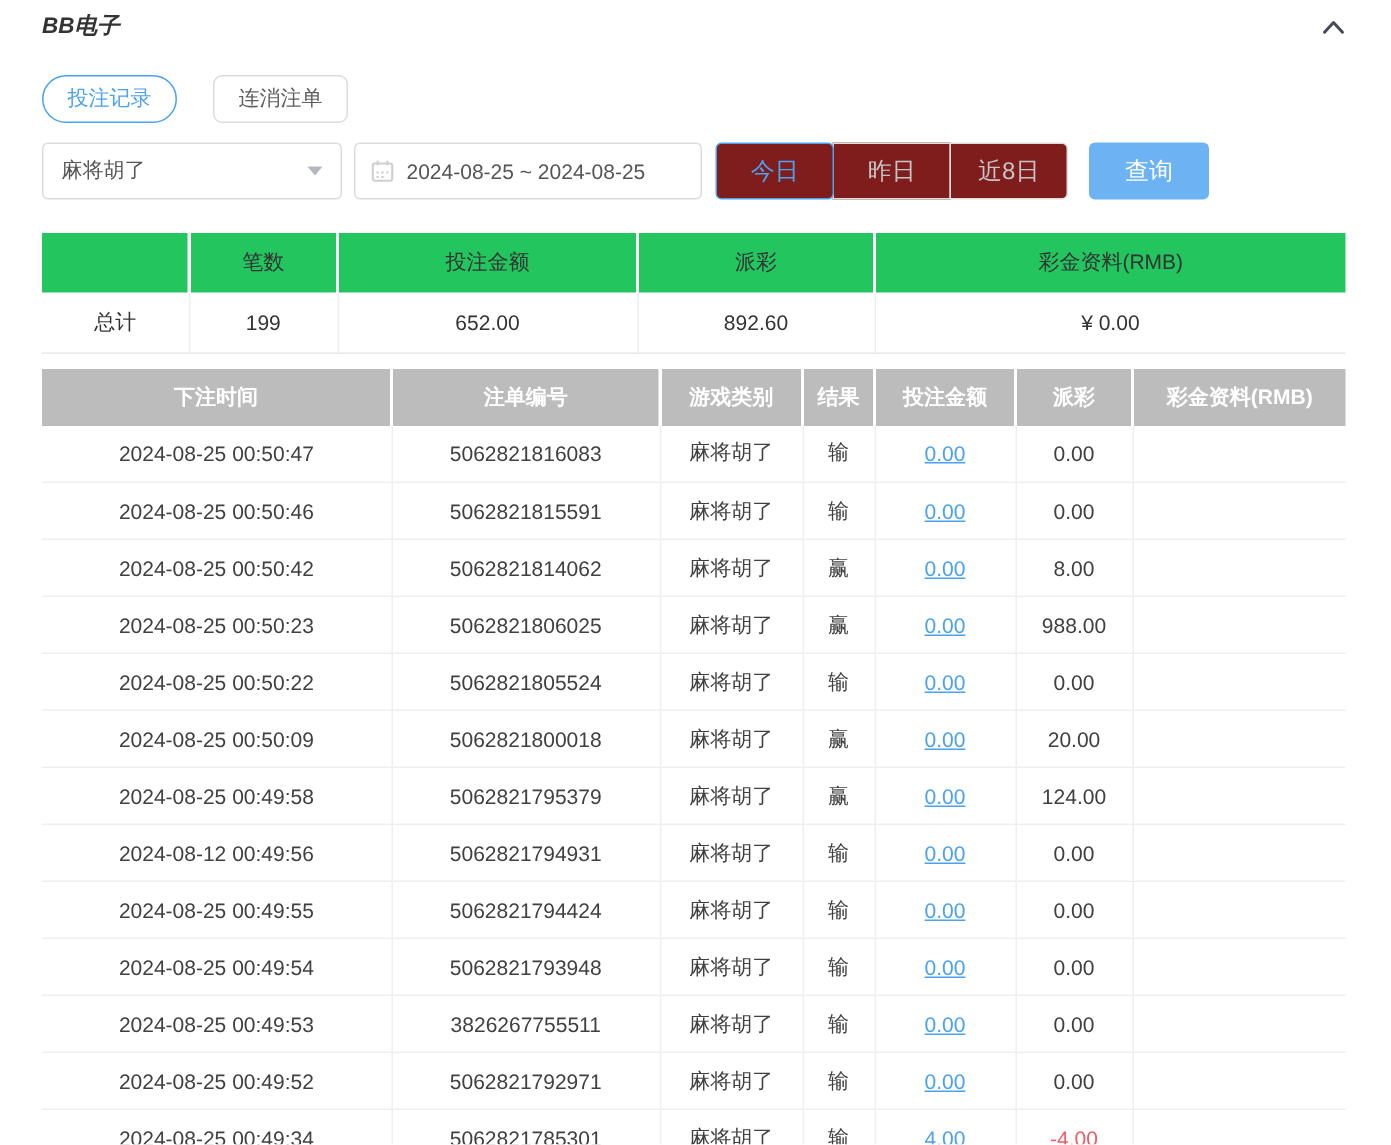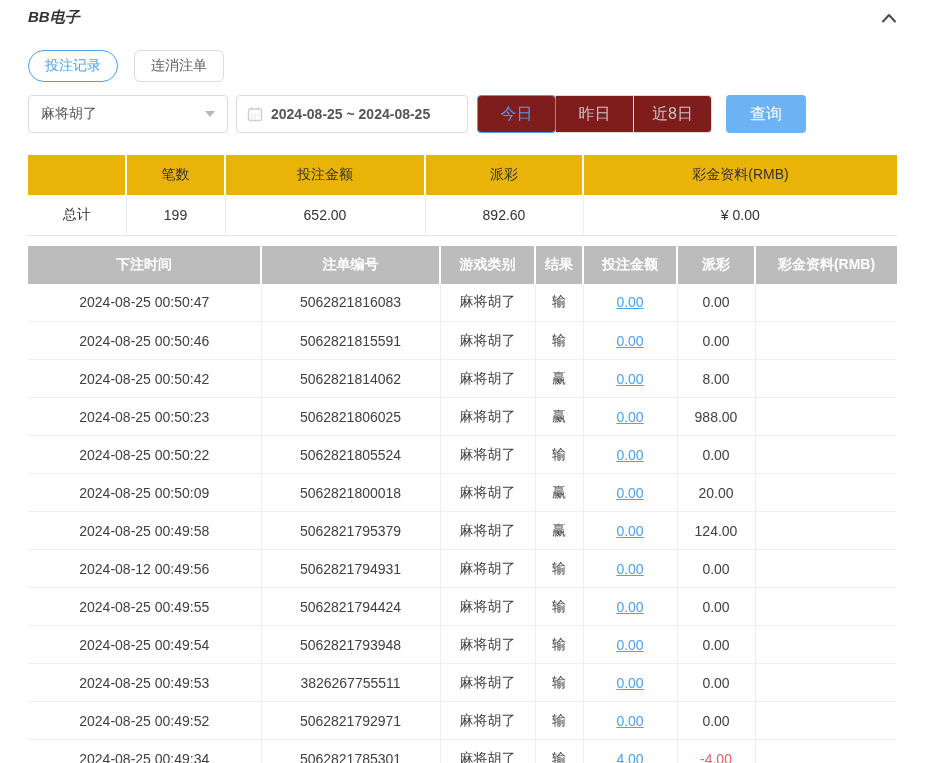--- a/index.html
+++ b/index.html
@@ -6,46 +6,46 @@
   html,body { background:#fff; }
   body { font-family:"Liberation Sans","DejaVu Sans",sans-serif; }
   .screen { width:927px; height:763px; overflow:hidden; background:#fff; position:relative; padding:6px 28px 0 28px; }
 
   
   .panel-header { display:flex; justify-content:space-between; align-items:flex-start; height:30px;font-style:italic; }
   .panel-title { font-size:15px; font-weight:bold; color:#333; padding-top:2px; }
   .collapse-btn { width:20px; height:20px; margin-top:2px; cursor:pointer; display:flex; align-items:center; justify-content:center; }
 
   
-  .tabs { margin-top:14px; display:flex; gap:16px; }
+  .tabs { margin-top:14px; display:flex; gap:24px; }
   .tab { height:32px; padding:0 16px; display:inline-flex; align-items:center; font-size:14px; background:#fff; cursor:pointer; }
   .tab.active { border:1px solid #4ba2f0; color:#4ba2f0; border-radius:16px; }
   .tab.inactive { border:1px solid #dcdcdc; color:#5f5f5f; border-radius:6px; }
 
   
   .filters { margin-top:13px; display:flex; align-items:center; }
   .select-box { width:200px; height:38px; border:1px solid #dcdcdc; border-radius:4px; display:flex; align-items:center; padding:0 12px; font-size:14px; color:#555; cursor:pointer; }
   .select-box .grow { flex:1; }
   .caret-down { width:0; height:0; border-left:5px solid transparent; border-right:5px solid transparent; border-top:6px solid #b4b7bf; }
-  .date-box { width:232px; height:38px; border:1px solid #dcdcdc; border-radius:4px; display:flex; align-items:center; padding:0 10px; margin-left:8px; font-size:14px; color:#555; cursor:pointer;font-weight:bold; }
+  .date-box { width:232px; height:38px; border:1px solid #dcdcdc; border-radius:4px; display:flex; align-items:center; padding:0 10px; margin-left:8px; font-size:14px; color:#555; cursor:pointer; }
   .date-box .cal { margin-right:8px; display:flex; }
   .btn-group { display:flex; margin-left:9px; }
   .seg-btn { height:38px; width:79px; background:#7f1d1d; border:1px solid #dcdcdc; font-size:16px; color:#c4c4c4; display:flex; align-items:center; justify-content:center; cursor:pointer; margin-left:-1px; }
   .seg-btn:first-child { margin-left:0; border-radius:4px 0 0 4px; }
   .seg-btn:last-child { border-radius:0 4px 4px 0; }
   .seg-btn.active { border:1px solid #4ba2f0; color:#4ba2f0; position:relative; z-index:1; border-radius:4px; }
   .search-btn { height:38px; width:80px; margin-left:14px; background:#6db3f3; border:none; border-radius:4px; color:#fff; font-size:16px; cursor:pointer; font-family:inherit; }
 
   
   table { border-collapse:collapse; table-layout:fixed; width:869px; font-size:14px; }
   td, th { text-align:center; overflow:hidden; white-space:nowrap; }
 
   
   .summary-table { margin-top:22px; }
-  .summary-table th { height:40px; background:#eab308; color:#333; font-weight:400; }
+  .summary-table th { height:40px; background:#22c55e; color:#333; font-weight:400; }
   .summary-table th + th { border-left:2px solid #fff; }
   .summary-table td { height:40px; color:#333; border-bottom:1px solid #e7e7e7; }
   .summary-table td + td { border-left:1px solid #ededed; }
 
   
   .records-table { margin-top:10px; }
   .records-table th { height:38px; background:#bcbcbc; color:#fff; font-weight:bold; }
   .records-table th + th { border-left:2px solid #fff; }
   .records-table td { height:38px; color:#404040; border-bottom:1px solid #efefef; }
   .records-table td + td { border-left:1px solid #efefef; }

